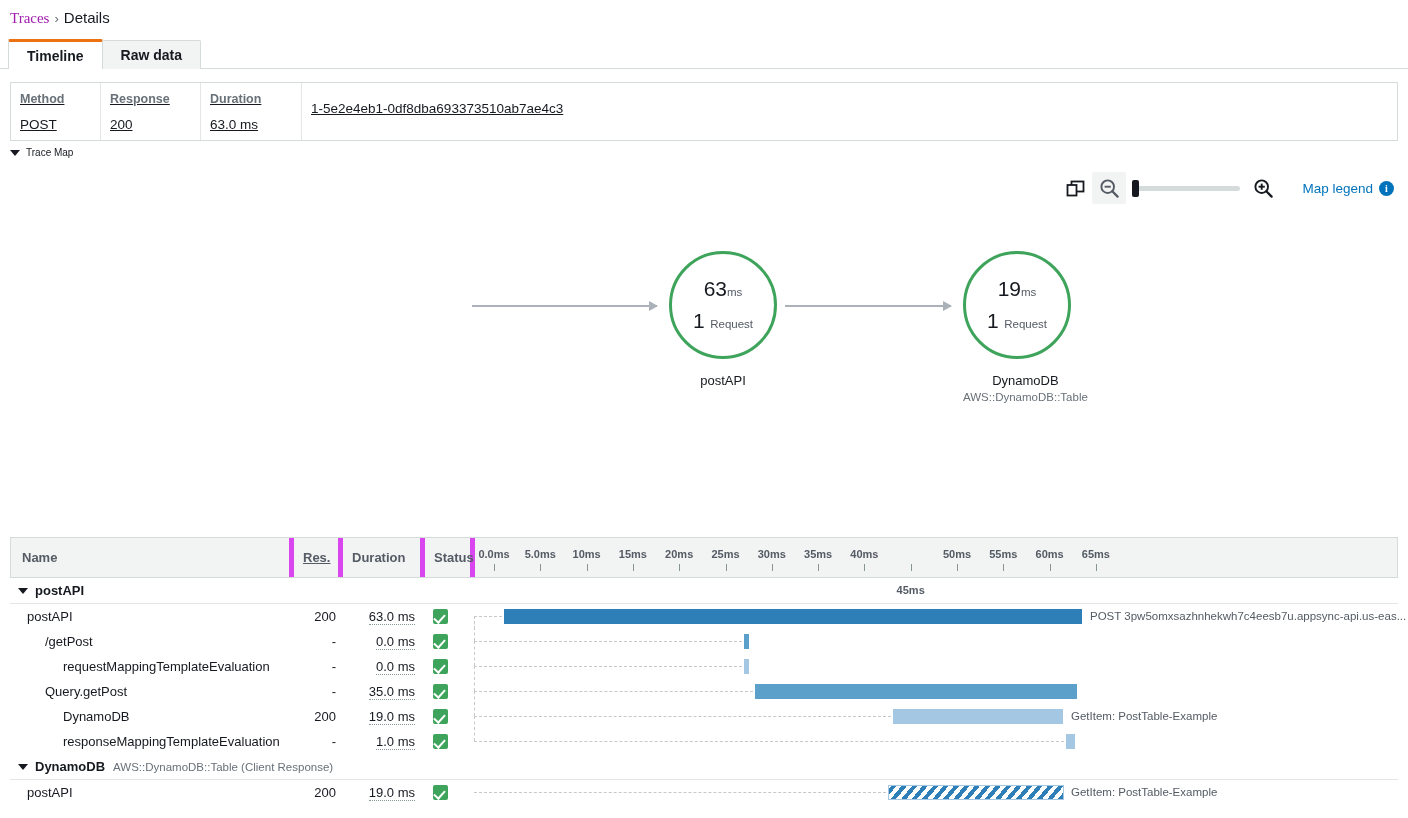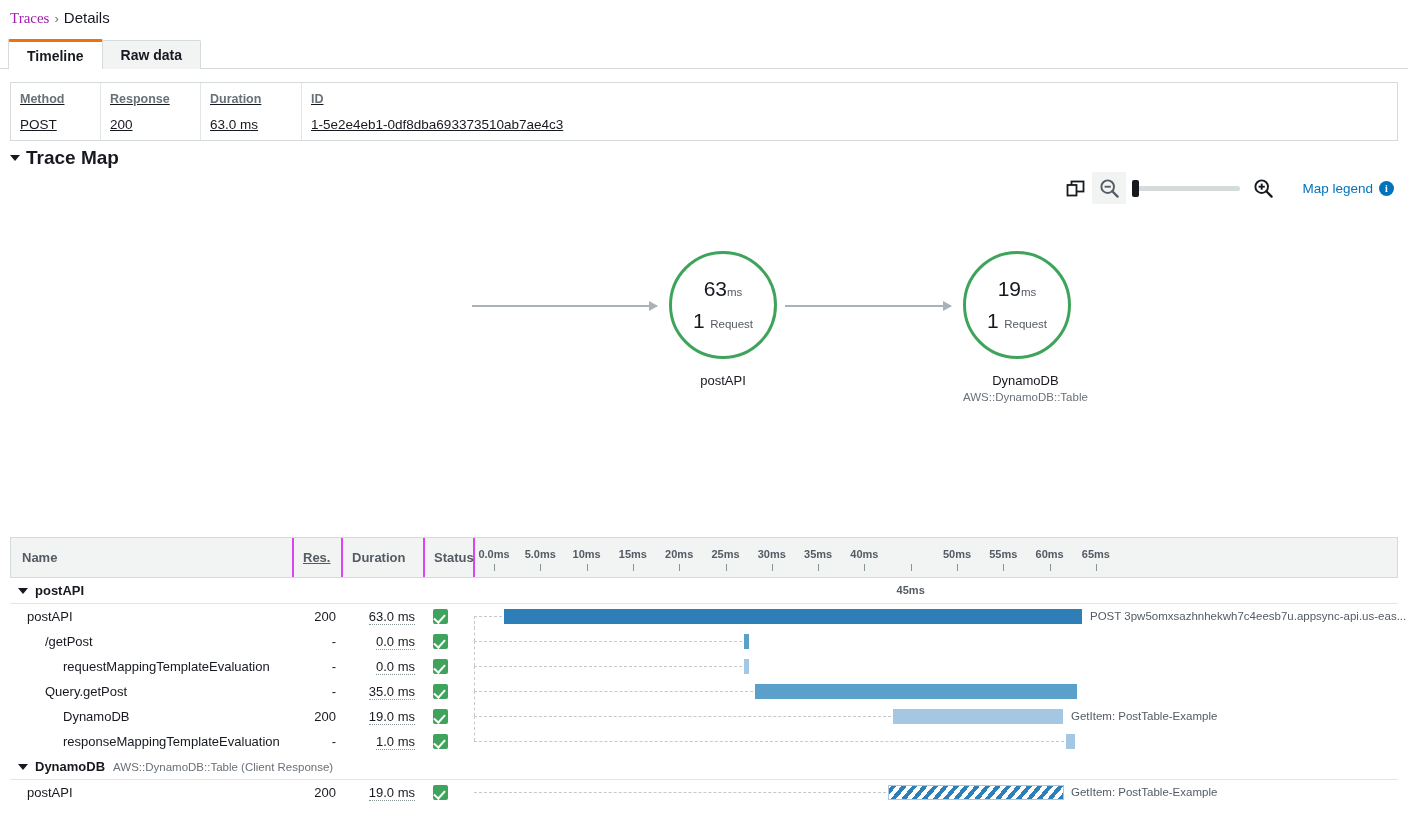--- a/index.html
+++ b/index.html
@@ -72,21 +72,21 @@
     height:100%;
     text-decoration:underline;
   }
   .sum-col:last-child { border-right:none; }
   .sum-head { font-size:12.5px; font-weight:bold; color:#687078; line-height:16px; }
   .sum-val  { font-size:13.5px; color:#16191f; line-height:16px; margin-top:10px; white-space:nowrap; }
 
   
   #tracemap-header {
     position:absolute; left:10px; top:147px;
-    font-size:19px; font-weight:bold; color:#16191f;
+    font-size:10px; font-weight:normal; color:#16191f;
     cursor:pointer; display:flex; align-items:center;
   }
   .caret {
     width:0;height:0;margin-right:6px;
     border-left:5px solid transparent;
     border-right:5px solid transparent;
     border-top:6px solid #16191f;
   }
 
   #map-toolbar {
@@ -175,21 +175,21 @@
   #tl-head {
     position:absolute; left:10px; top:537px;
     width:1388px; height:41px;
     background:#f2f3f3;
     border:1px solid #d5dbdb;
     display:flex;
   }
   .th {
     font-size:13px;font-weight:bold;color:#545b64;
     display:flex;align-items:center;
-    border-right:2px solid #d946ef;
+    border-right:5px solid #d946ef;
     height:100%;
   }
   .th.name { width:283px; padding-left:11px; }
   .th.res  { width:49px;  padding-left:9px;text-decoration:underline; }
   .th.dur  { width:82px;  padding-left:9px; }
   .th.sts  { width:50px;  padding-left:9px; }
   .th.axis { flex:1; position:relative; border-right:none; }
   .tick-label {
     position:absolute; top:10px;
     font-size:11px; font-weight:bold; color:#545b64;
@@ -284,21 +284,20 @@
   </div>
   <div class="sum-col" style="width:100px">
     <div class="sum-head">Response</div>
     <div class="sum-val">200</div>
   </div>
   <div class="sum-col" style="width:101px">
     <div class="sum-head">Duration</div>
     <div class="sum-val">63.0 ms</div>
   </div>
   <div class="sum-col" style="flex:1">
-    <div class="sum-head">ID</div>
     <div class="sum-val">1-5e2e4eb1-0df8dba693373510ab7ae4c3</div>
   </div>
 </div>
 
 <div id="tracemap-header">
   <span class="caret"></span>
   <span>Trace Map</span>
 </div>
 
 <div id="map-toolbar">

